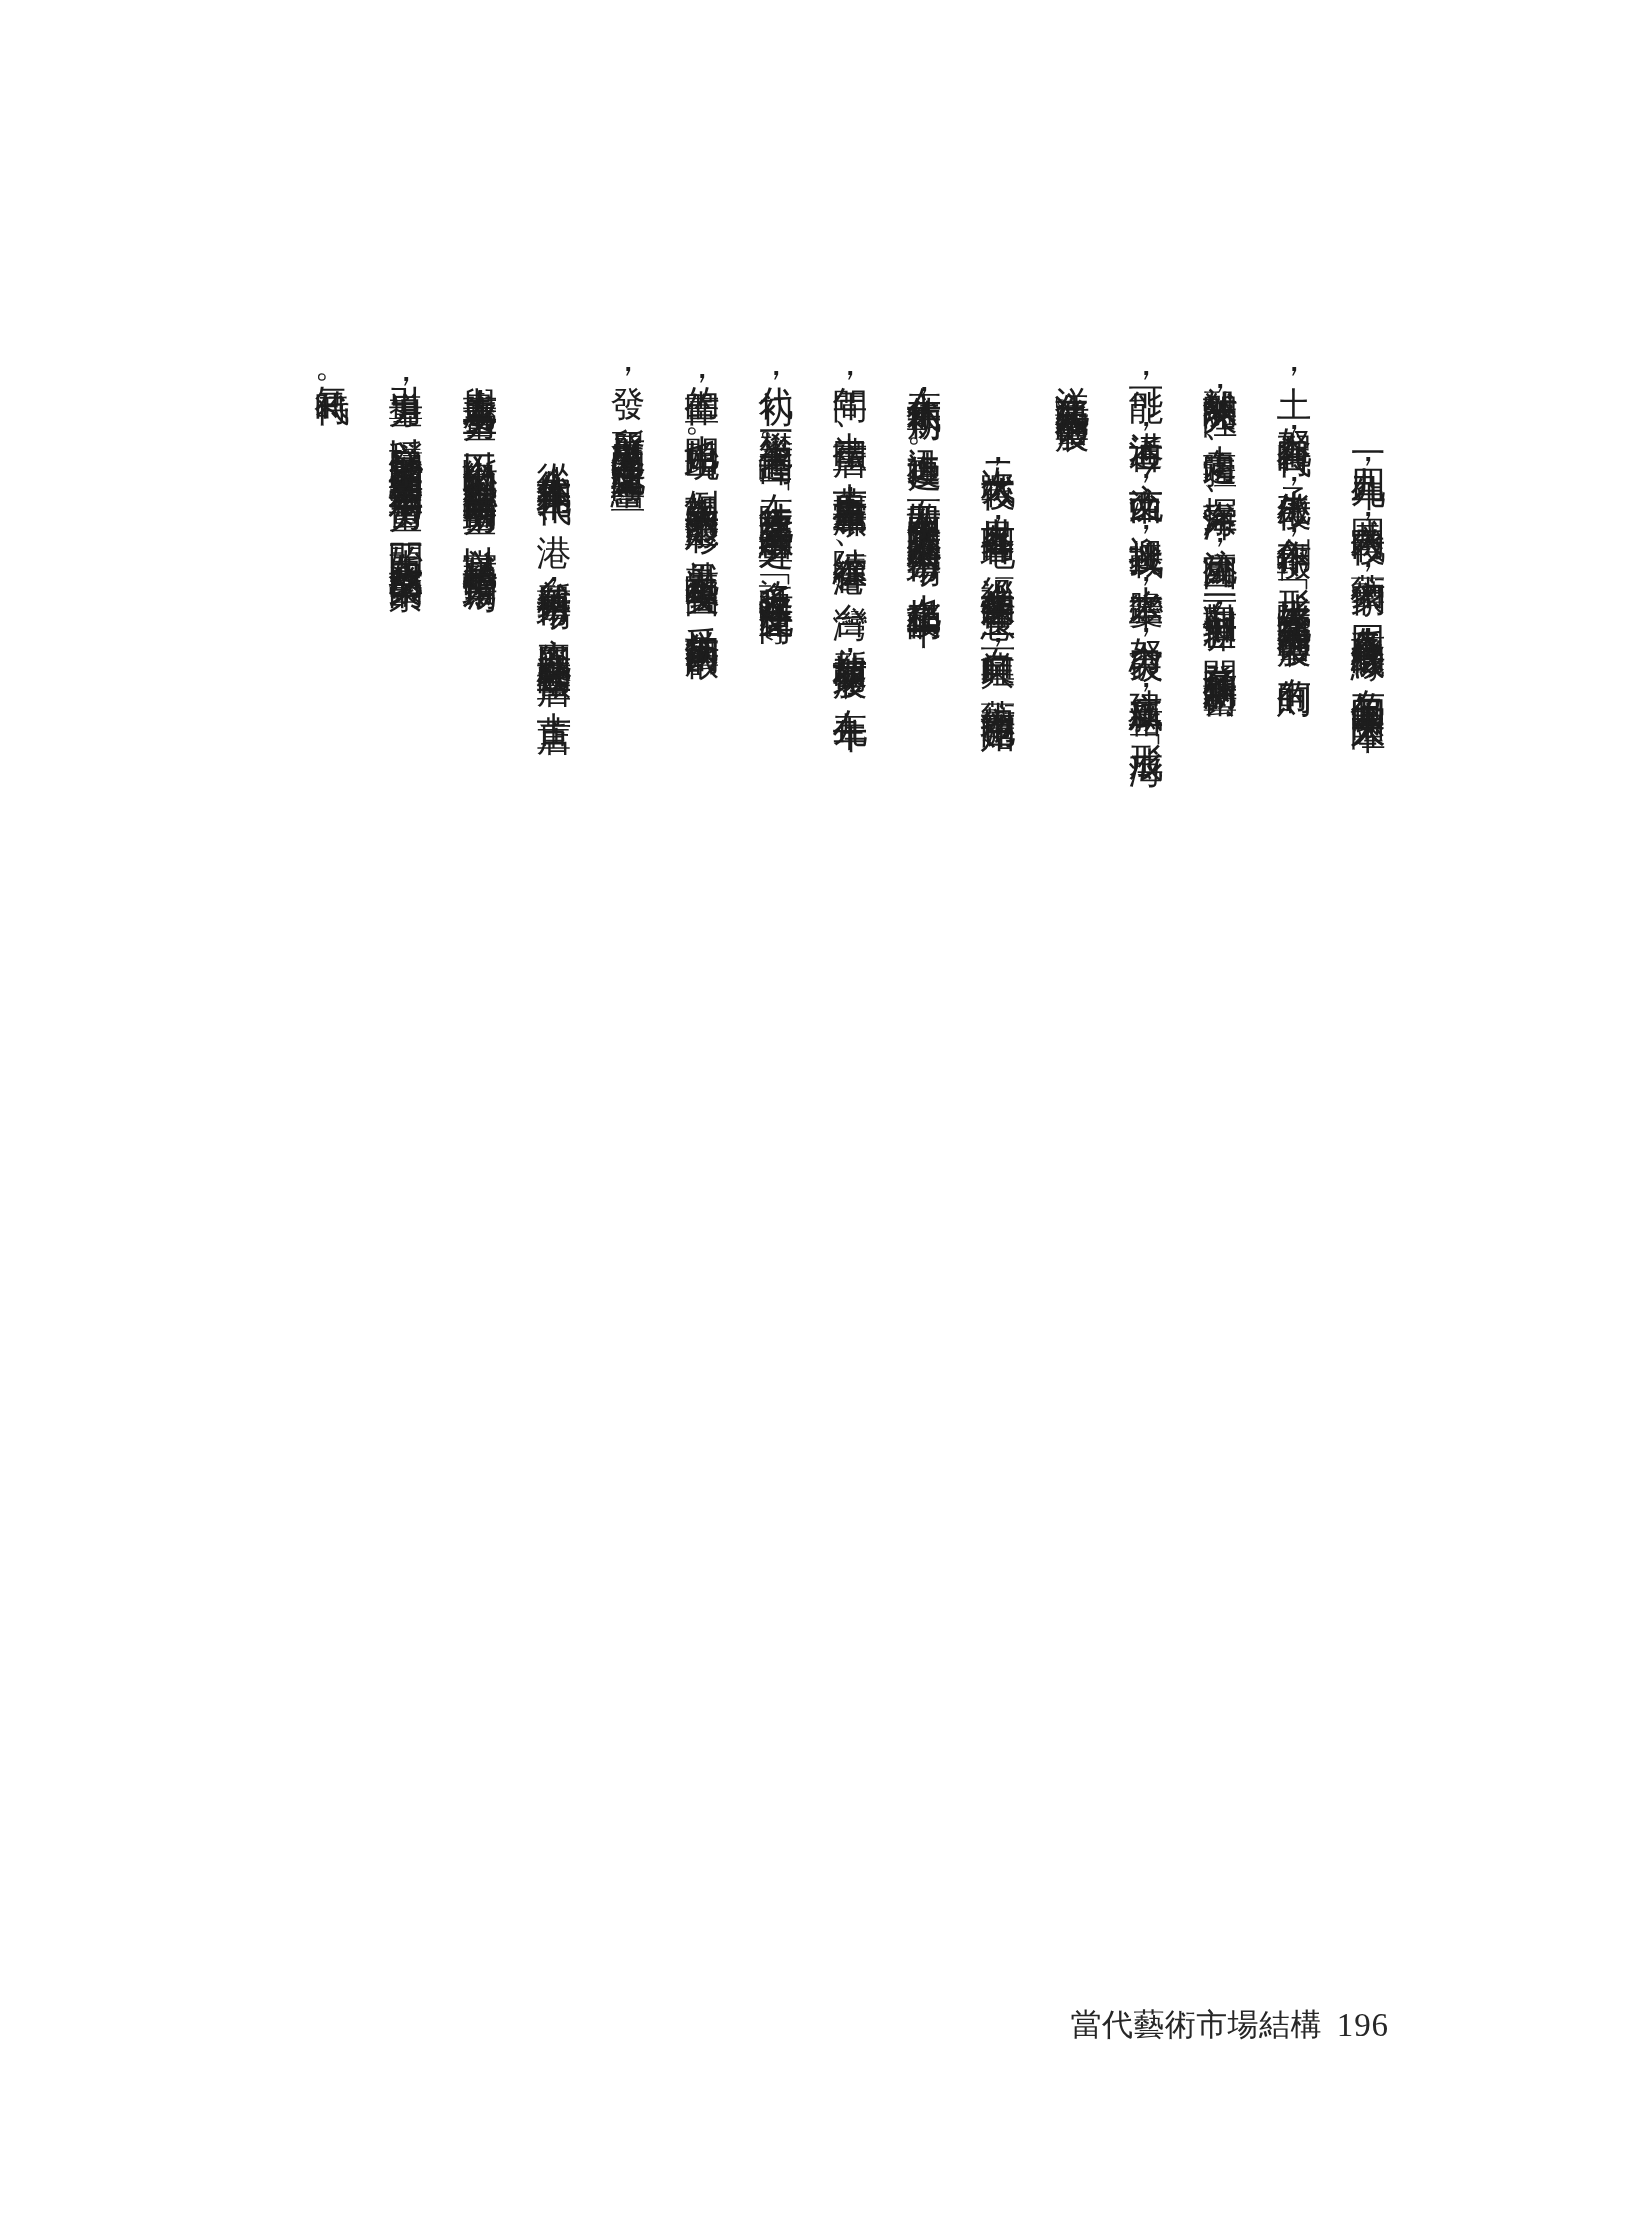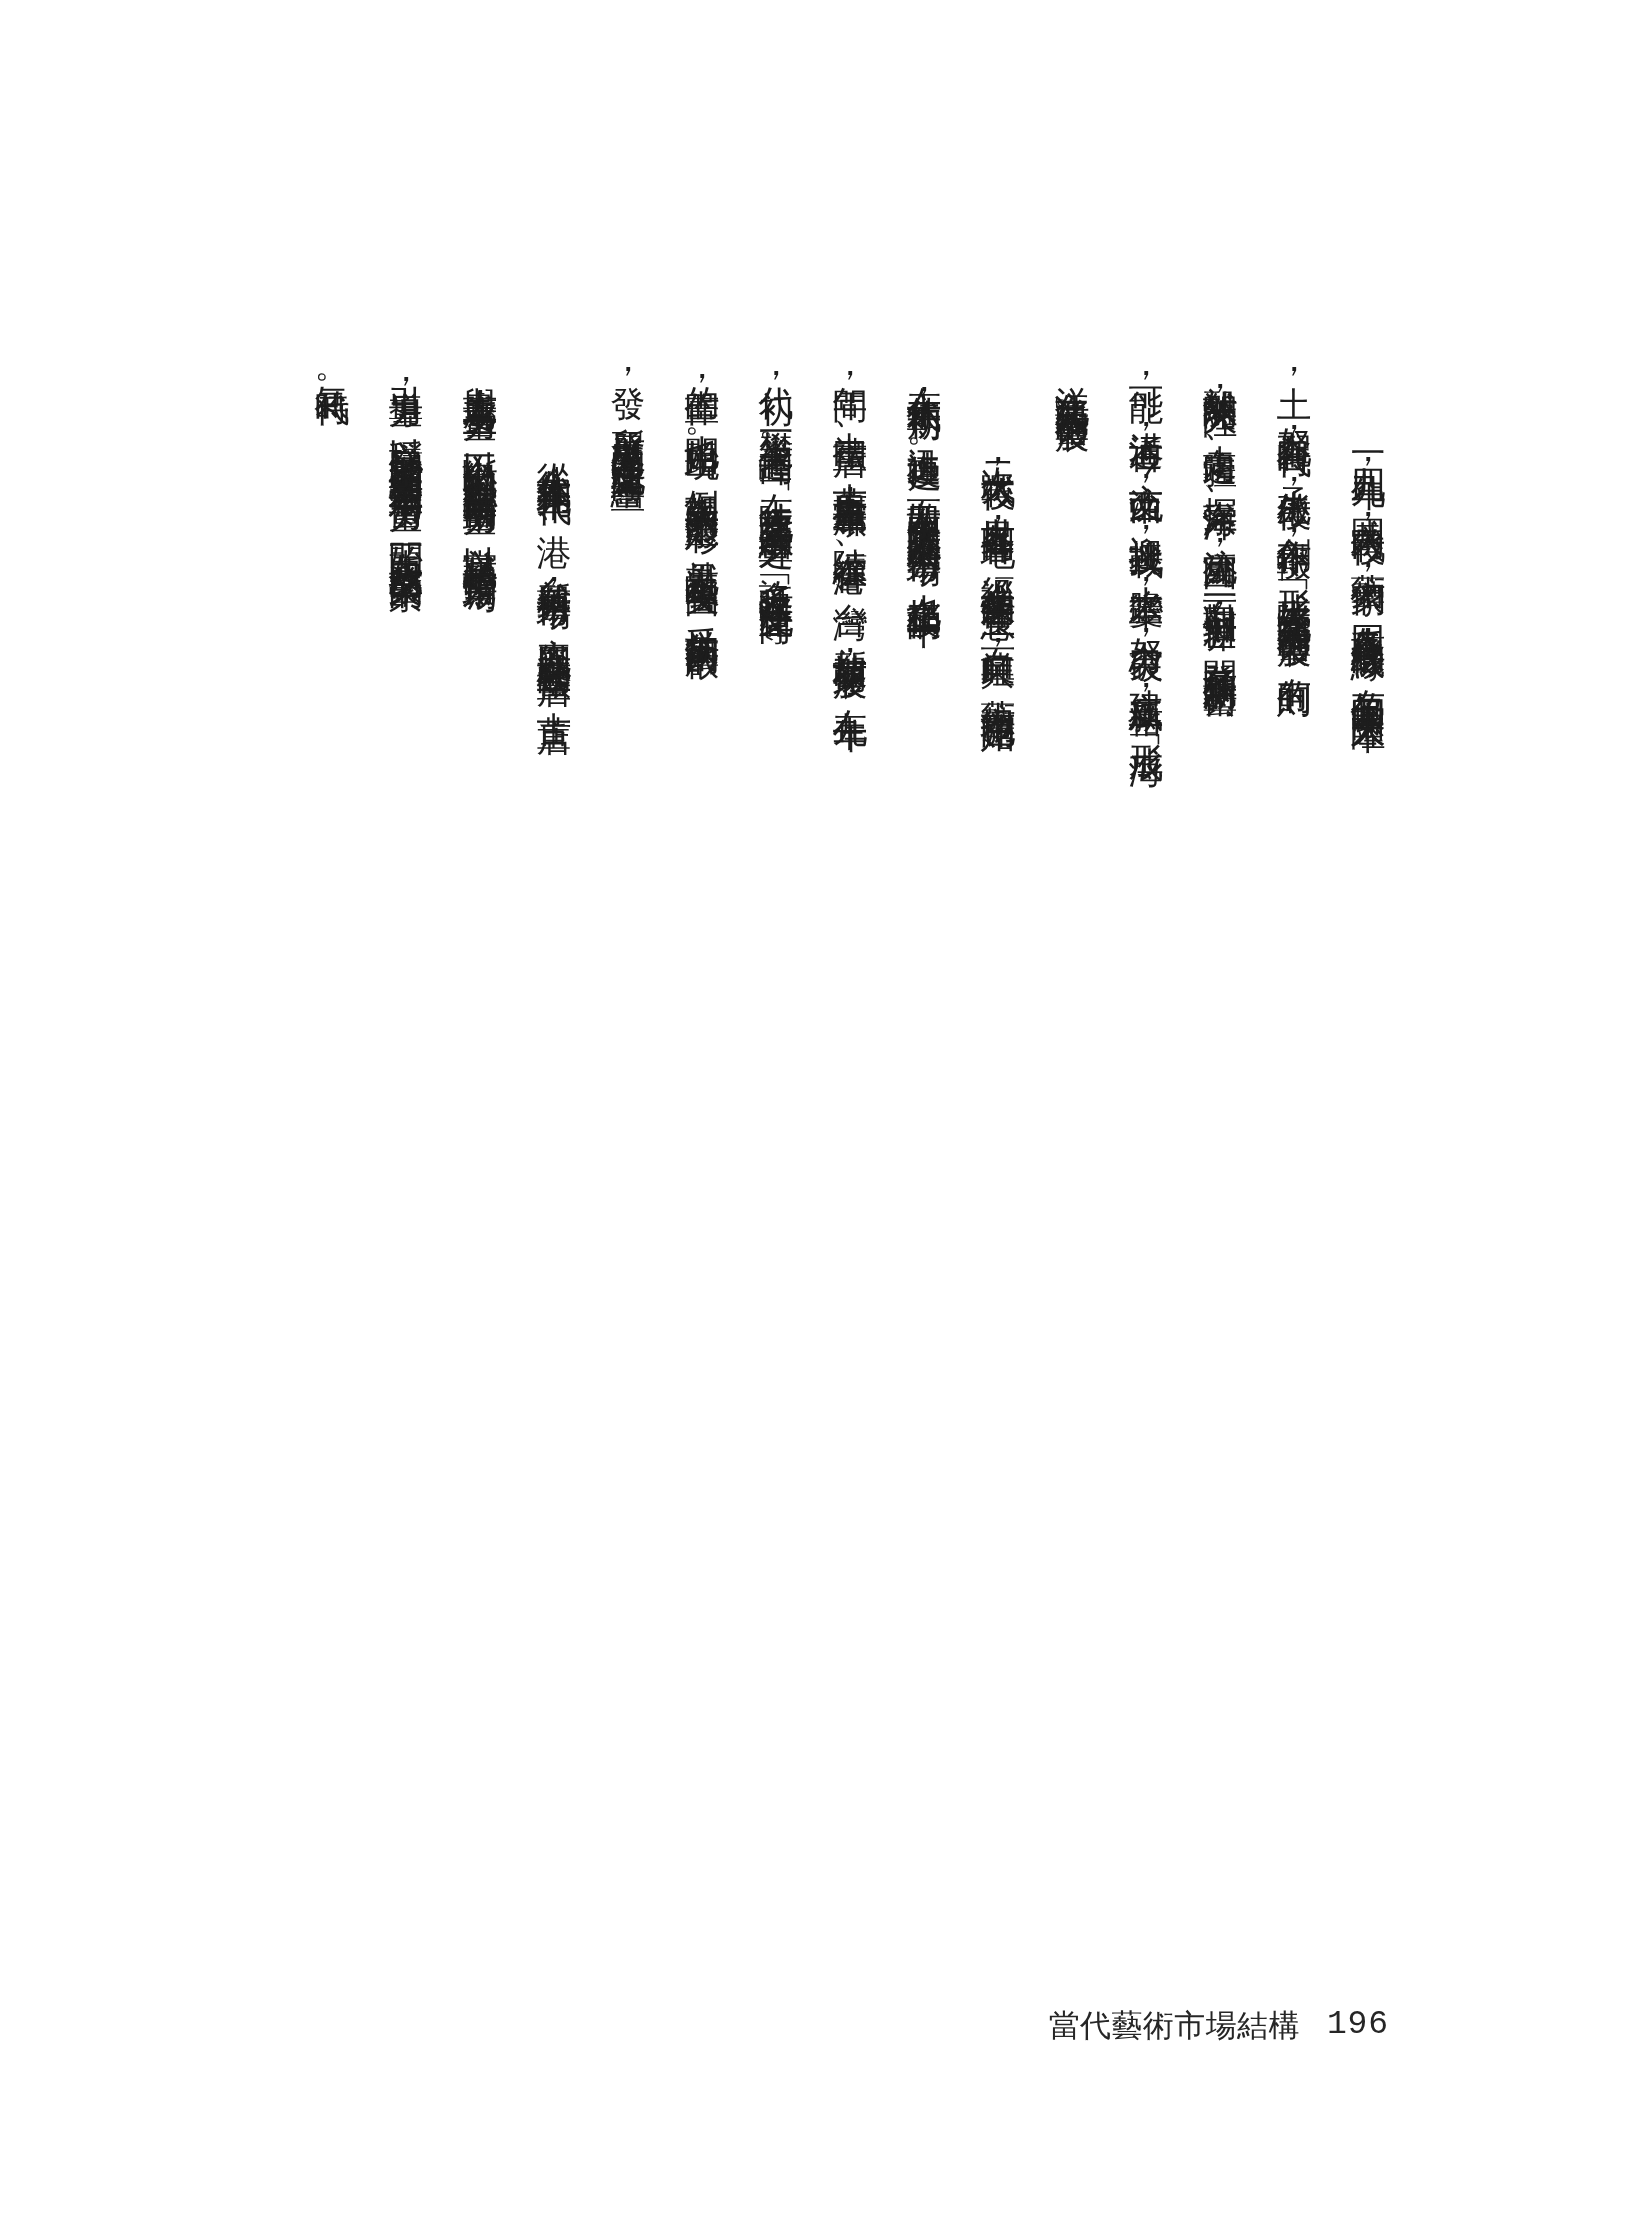--- a/index.html
+++ b/index.html
@@ -35,34 +35,33 @@
   }
   .tcol {
     display: block;           
     white-space: nowrap;
   }
   .footer {
     position: absolute;
     top: 2008px;
     right: 262px;
     display: flex;
-    align-items: flex-end;
-    gap: 27px;
+    align-items: center;
+    gap: 15px;
     color: #262626;
   }
   .running-title {
     font-size: 31px;
     letter-spacing: 0.4px;
     line-height: 1.1;
   }
   .page-number {
     font-size: 33px;
     line-height: 1.05;
     letter-spacing: 0.9px;
-    font-family: Liberation Mono, monospace;
   }
 </style>
 </head>
 <body>
 
 <div class="page">
 
   <div class="article">
     <span class="tcol">　　一九四九年，國共內戰後，藝術家們，因各種各樣的機緣，有的仍固守中國大陸本</span>
     <span class="tcol">土，努力配合時代，承先啟後，創作不輟，形成「大陸文化導向」的藝術發展；有的則</span>

